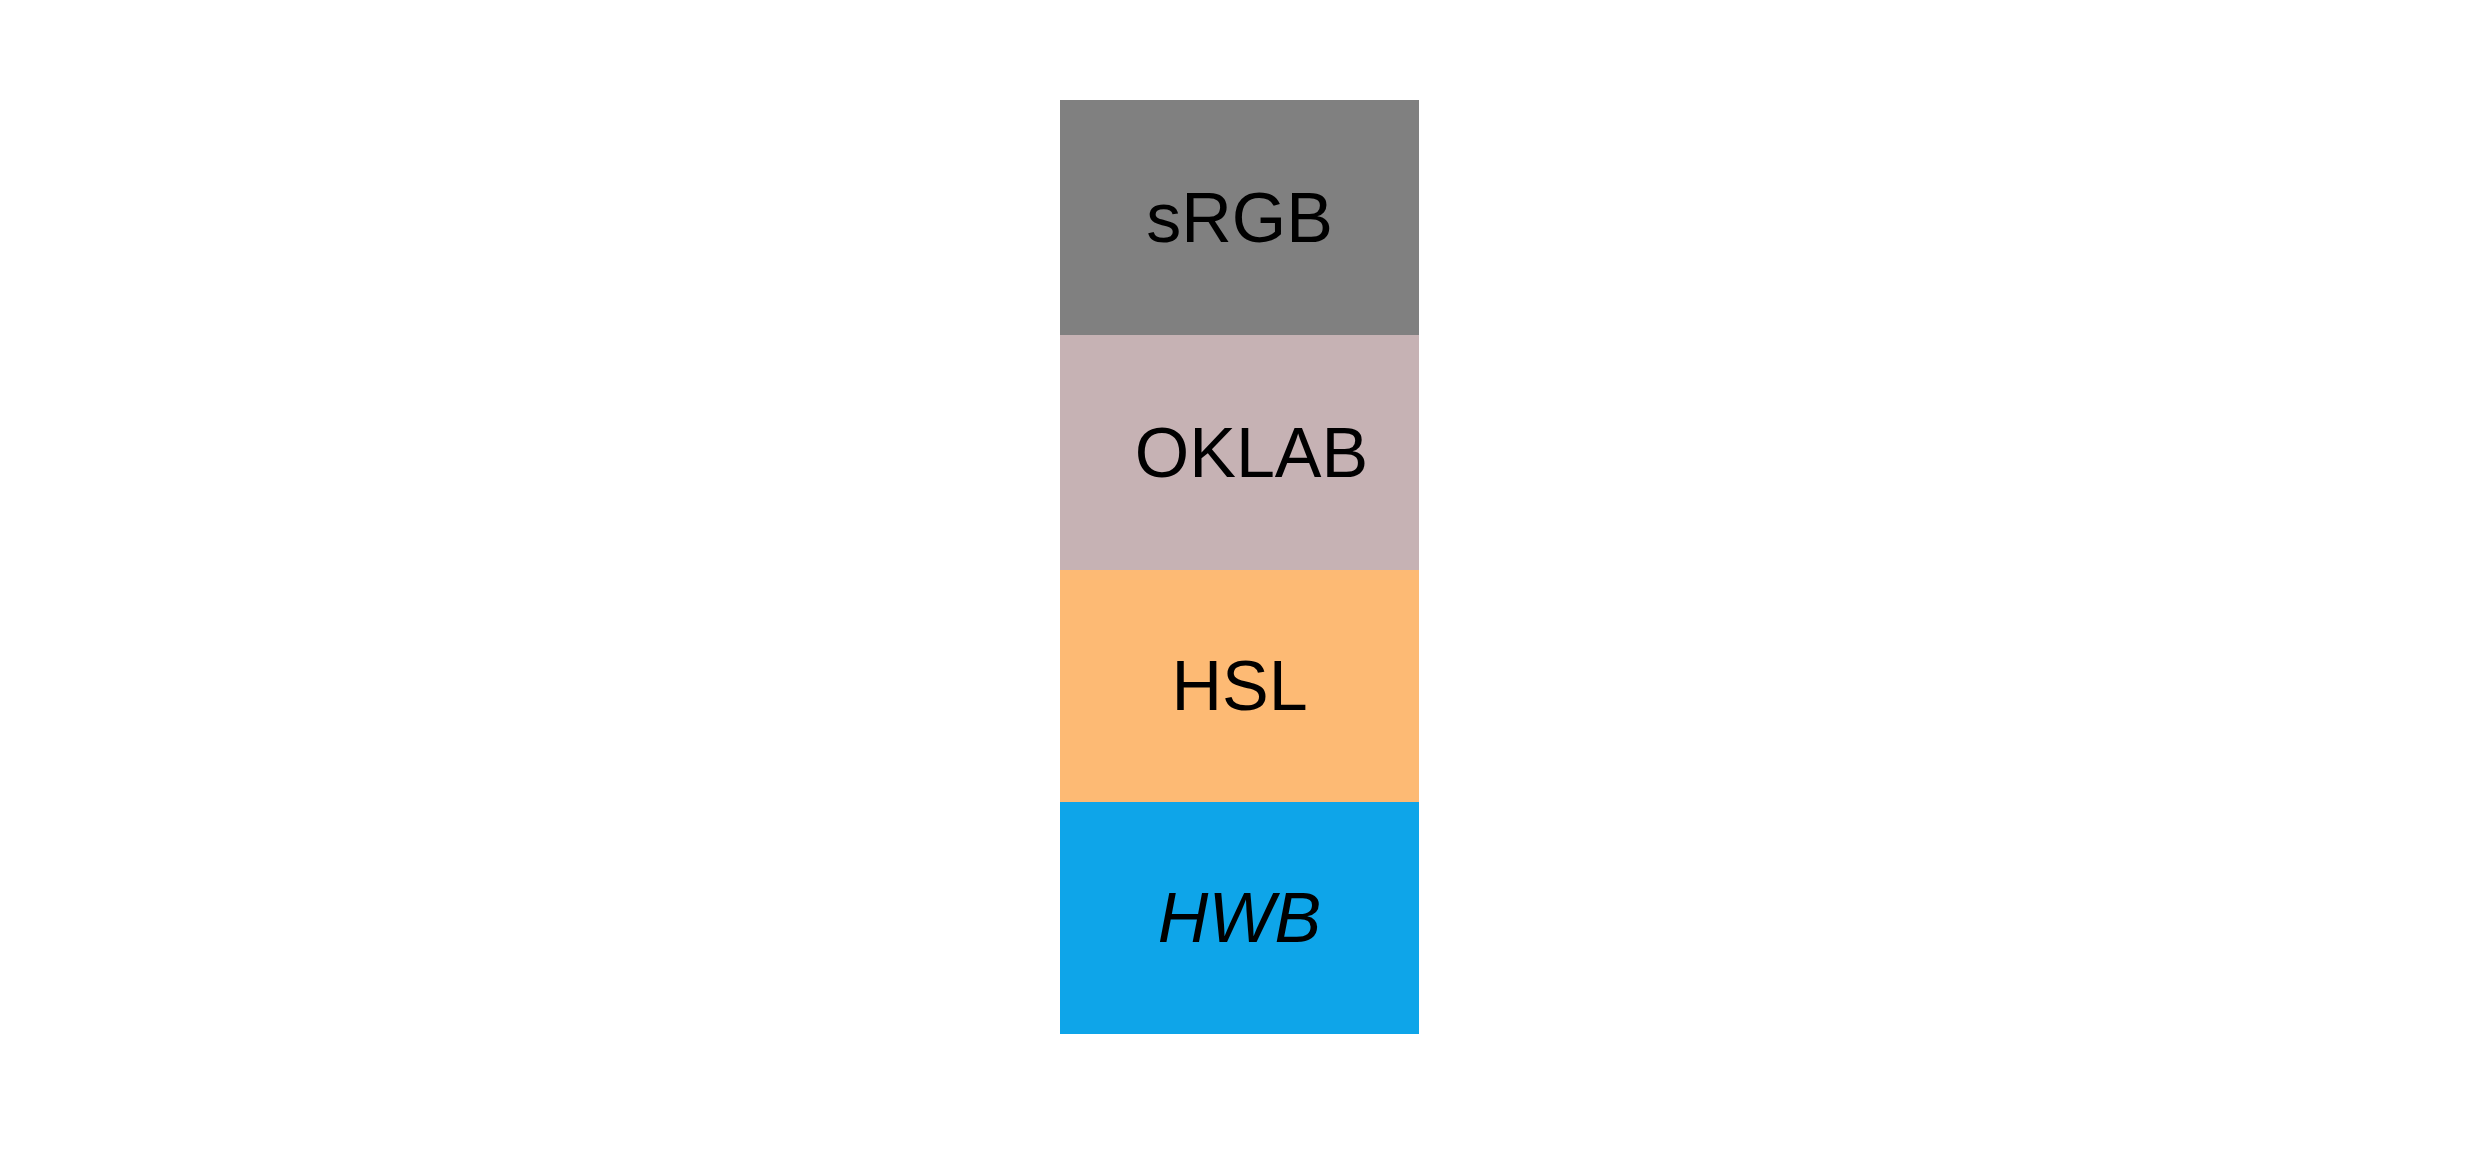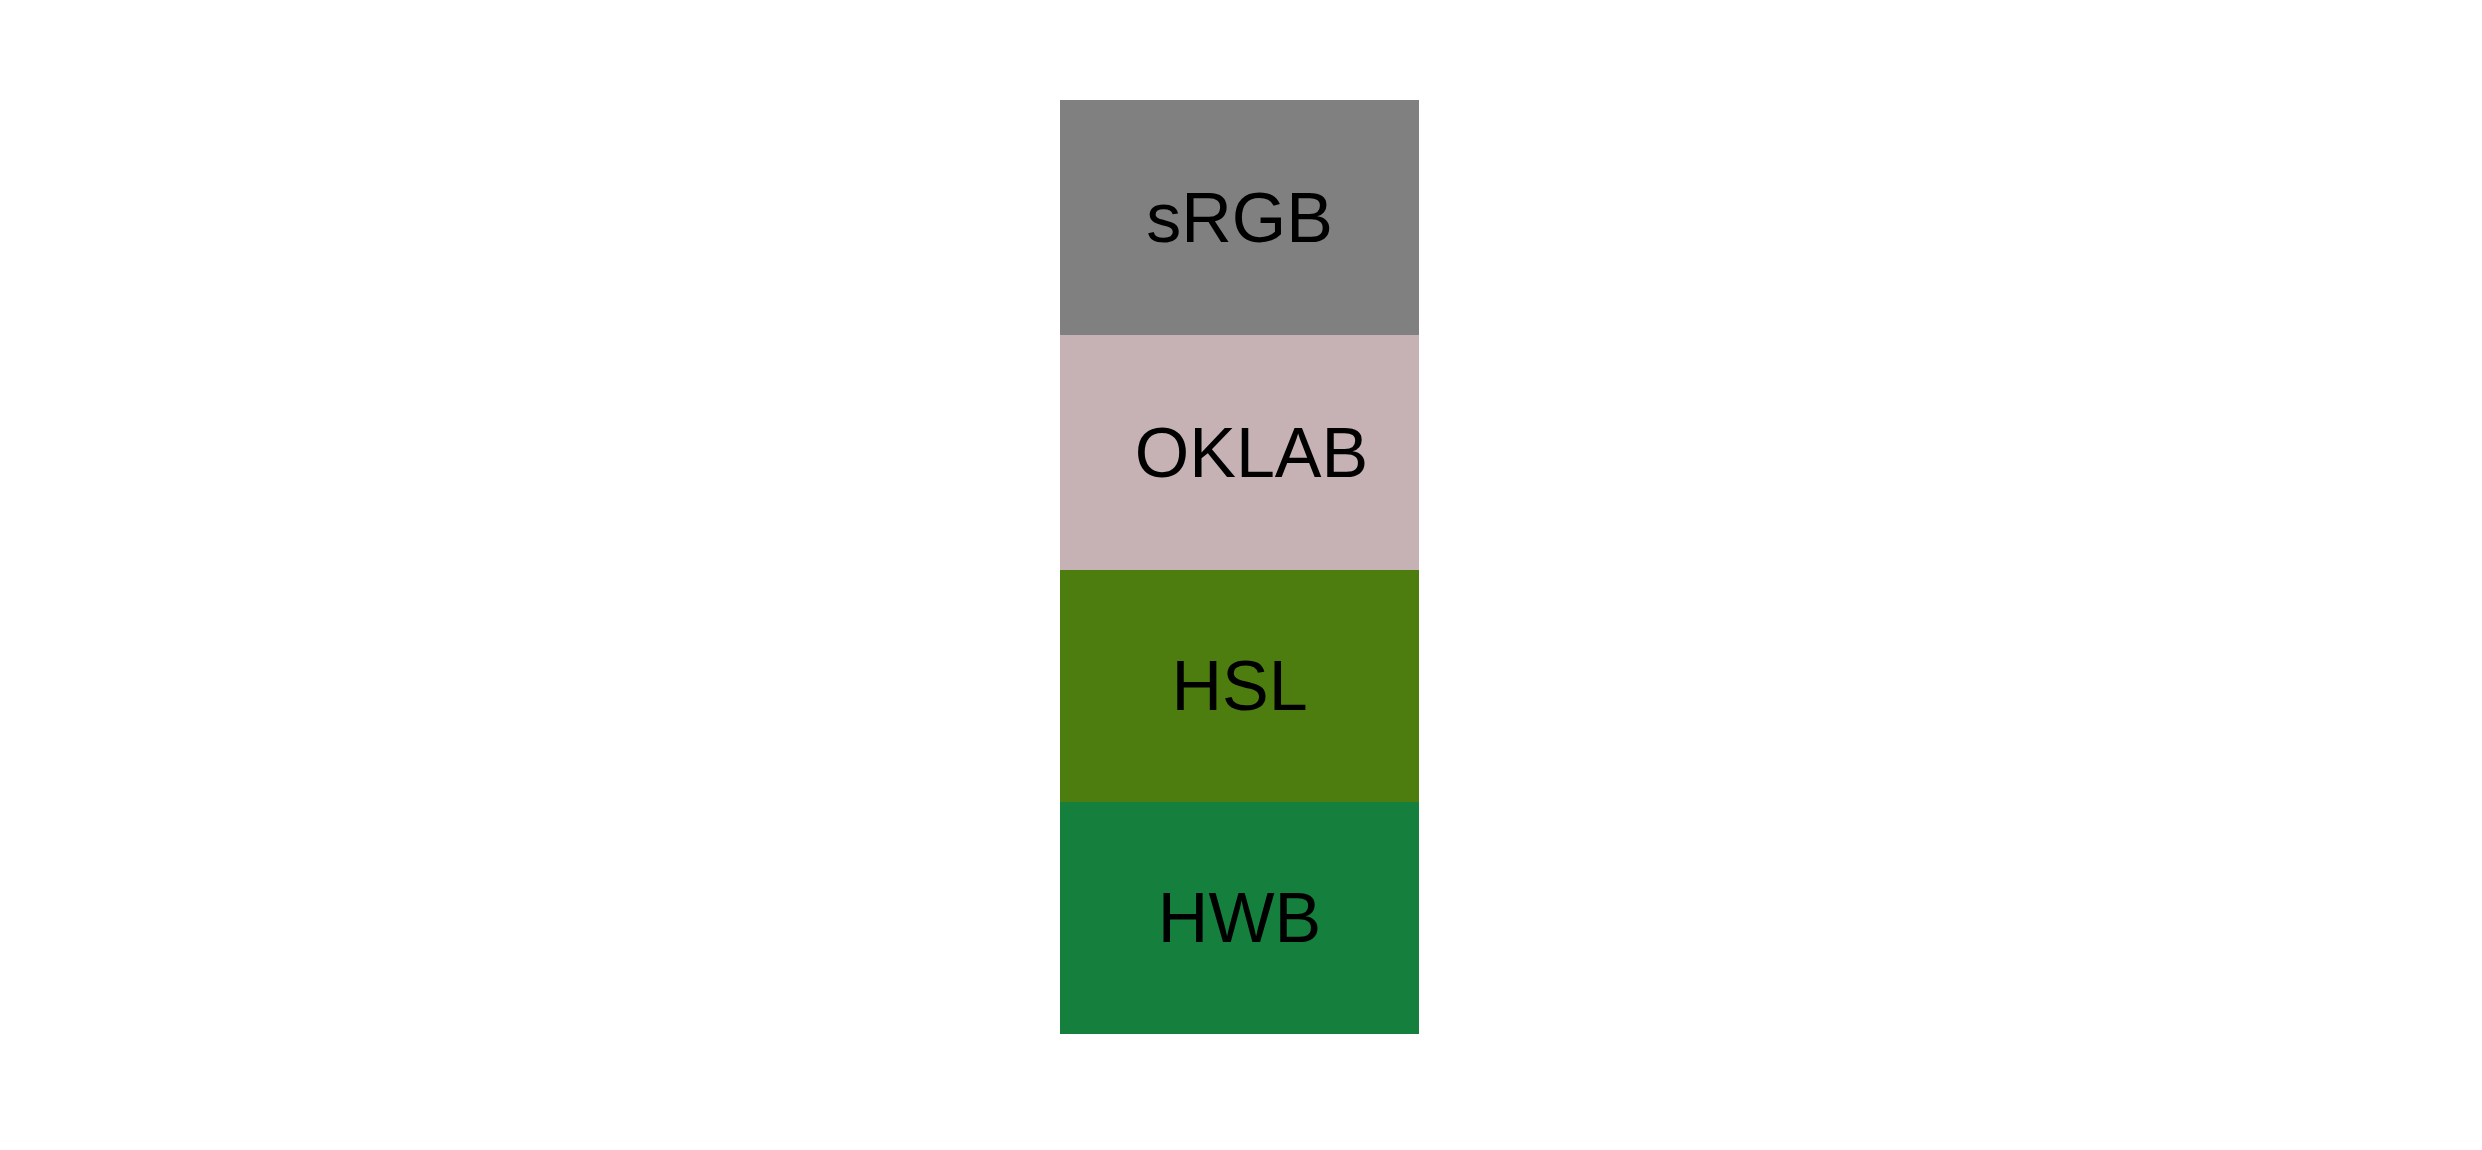--- a/index.html
+++ b/index.html
@@ -39,22 +39,22 @@
     line-height: 1;
     font-weight: 400;
     color: #000000;
     letter-spacing: 0px;
     white-space: nowrap;
     -webkit-font-smoothing: antialiased;
   }
 
   .swatch-srgb  { height: 235px; background: #808080; }
   .swatch-oklab { height: 235px; background: #c6b2b4; padding-left: 24px; }
-  .swatch-hsl   { height: 232px; background: #4d7c0f; }
-  .swatch-hwb   { height: 232px; background: #15803d; }
+  .swatch-hsl   { height: 232px; background: #fdba74; }
+  .swatch-hwb   { height: 232px; background: #0ea5e9; font-style: italic; }
 </style>
 </head>
 <body>
 
 <div id="swatch-stack">
 
   <div class="swatch swatch-srgb">
     <span class="swatch-label">sRGB</span>
   </div>
 

